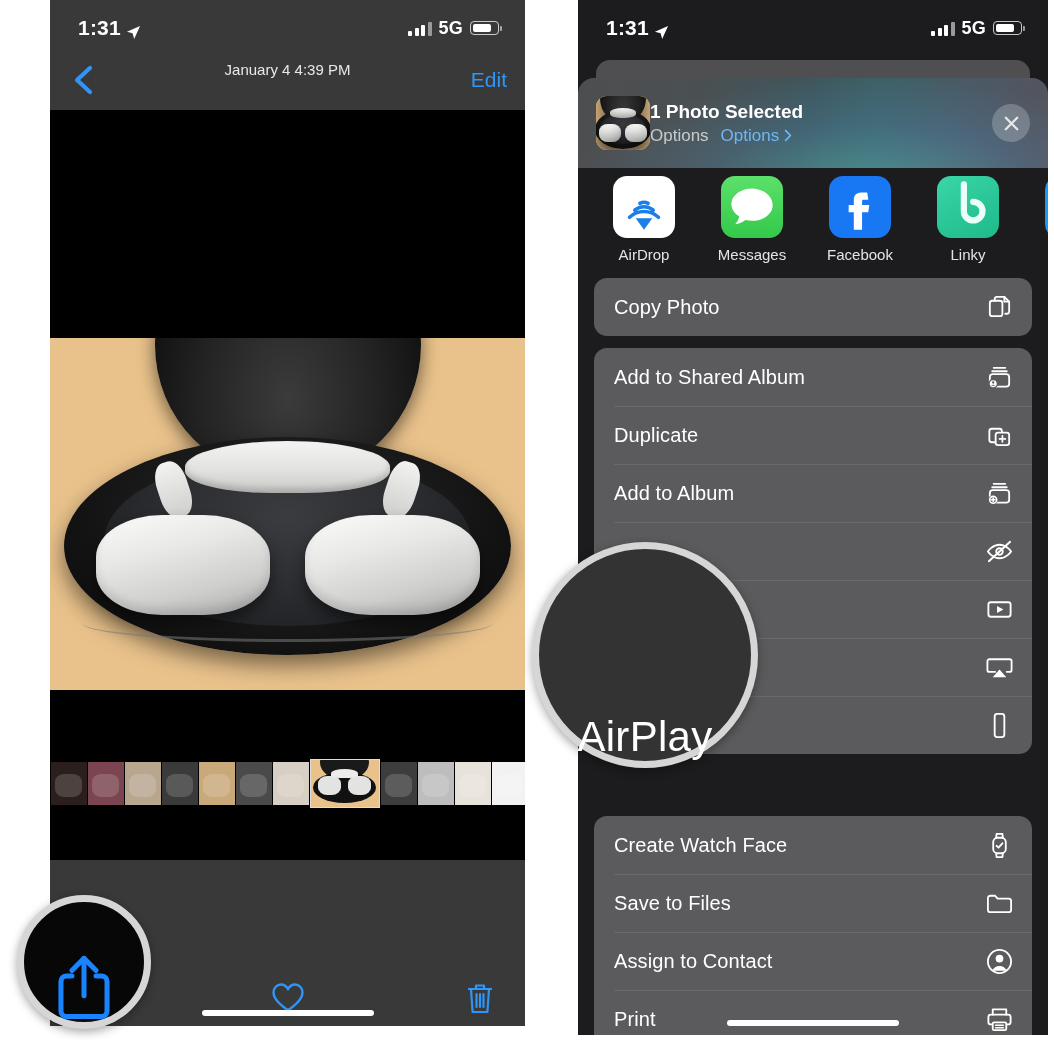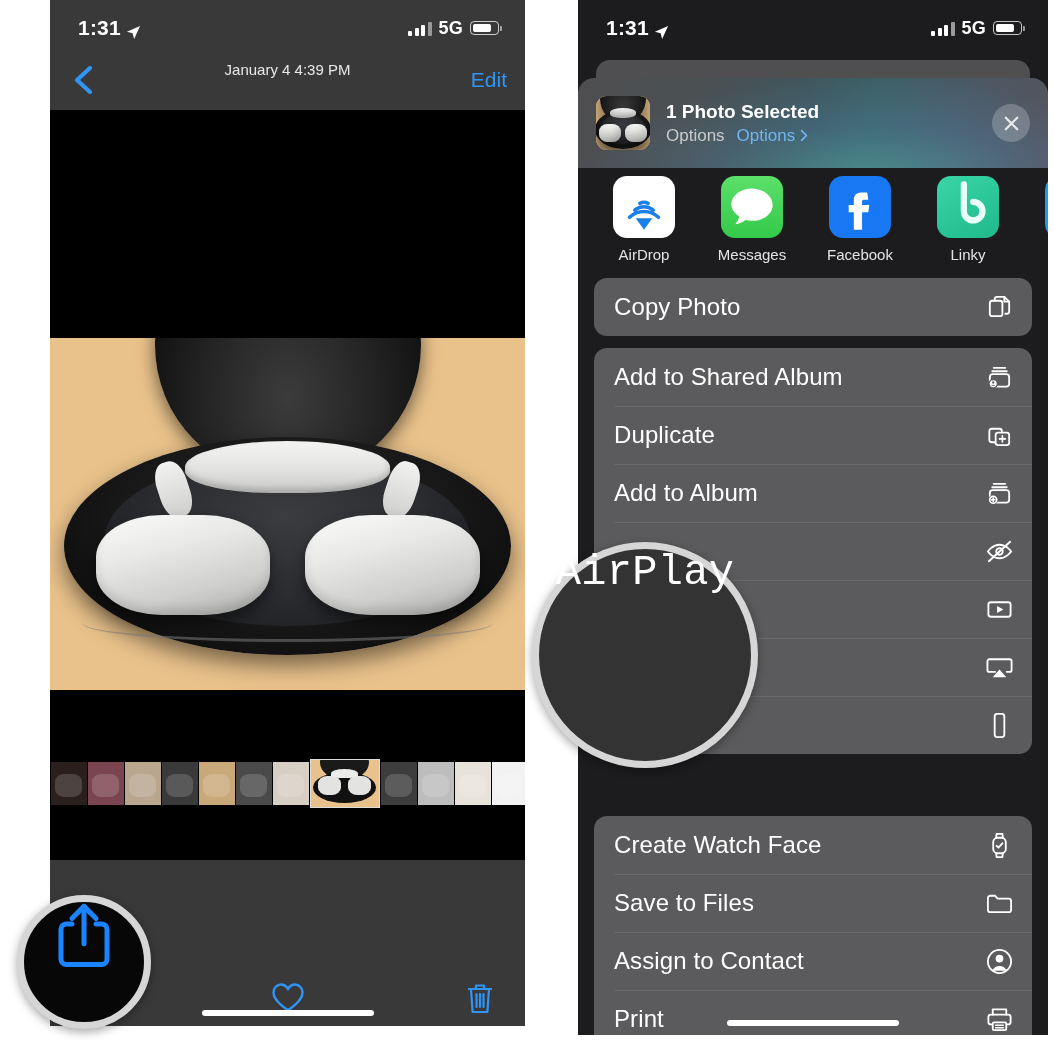--- a/index.html
+++ b/index.html
@@ -90,50 +90,50 @@
   .sheet-peek{position:absolute;left:18px;right:18px;top:0;height:26px;border-radius:14px 14px 0 0;
     background:#4f4f51;}
   #sheet-header{position:absolute;left:0;right:0;top:18px;height:90px;border-radius:16px 16px 0 0;
     background:linear-gradient(100deg,#4e4e50 0%,#4a5052 26%,#3f565c 48%,#3d6065 62%,#4a5a66 80%,#55535c 100%);
     overflow:hidden;}
   #sheet-header::after{content:"";position:absolute;inset:0;
     background:radial-gradient(ellipse at 62% 120%,rgba(90,200,190,.45) 0%,rgba(80,150,200,.22) 40%,rgba(0,0,0,0) 72%);}
   .hdr-inner{position:absolute;inset:0;display:flex;align-items:center;padding:0 18px;z-index:2;}
   #sheet-thumb{width:54px;height:54px;border-radius:11px;overflow:hidden;flex:0 0 auto;
     position:relative;background:#e9c28b;}
-  .hdr-text{margin-left:16px;flex:1;min-width:0;}
+  .hdr-text{flex:1;min-width:0;}
   .hdr-title{font-size:19px;font-weight:bold;color:#fff;}
   .hdr-sub{font-size:17px;color:#c9cbcb;margin-top:3px;display:flex;align-items:center;gap:12px;}
   #sheet-options{color:#6fb6f2;display:flex;align-items:center;gap:5px;}
   #close-button{width:38px;height:38px;border-radius:50%;background:rgba(255,255,255,.22);
     display:flex;align-items:center;justify-content:center;flex:0 0 auto;}
 
   
   #app-row{position:absolute;left:0;right:0;top:116px;height:94px;display:flex;
     align-items:flex-start;gap:0;padding-left:12px;overflow:hidden;}
   .app{width:108px;flex:0 0 auto;text-align:center;}
   .app-icon{width:62px;height:62px;border-radius:14px;margin:0 auto;position:relative;overflow:hidden;}
   .app-label{font-size:15px;color:#e4e4e4;margin-top:8px;}
 
   
   .group{position:absolute;left:16px;right:16px;border-radius:13px;background:#5b5b5d;overflow:hidden;}
   .row{height:58px;display:flex;align-items:center;padding:0 18px 0 20px;position:relative;}
   .row + .row::before{content:"";position:absolute;left:20px;right:0;top:0;height:1px;background:rgba(255,255,255,.09);}
-  .row-label{flex:1;font-size:24px;color:#fff;letter-spacing:.1px;}
+  .row-label{flex:1;font-size:20px;color:#fff;letter-spacing:.1px;}
   .row-icon{width:30px;height:30px;flex:0 0 auto;display:flex;align-items:center;justify-content:center;}
 
   #group-copy{top:218px;}
   #group-actions{top:288px;}
   #group-more{top:756px;}
 
   
   .callout{position:absolute;border-radius:50%;
     border:7px solid #d6d6d6;box-sizing:border-box;
-    display:flex;align-items:flex-start;justify-content:center;
-    box-shadow:0 3px 10px rgba(0,0,0,.35);font-family:Liberation Mono, monospace;}
+    display:flex;align-items:flex-end;justify-content:center;
+    box-shadow:0 3px 10px rgba(0,0,0,.35);}
   #callout-airplay{left:532px;top:542px;width:226px;height:226px;background:#333333;}
   #callout-airplay span{font-size:42px;color:#fff;letter-spacing:.3px;}
   #callout-share{left:17px;top:895px;width:134px;height:134px;background:#070707;}
 
   .sheet-home-ind{position:absolute;left:50%;transform:translateX(-50%);bottom:9px;
     width:172px;height:6px;border-radius:3px;background:#fff;z-index:40;}
 </style>
 </head>
 <body>
 

